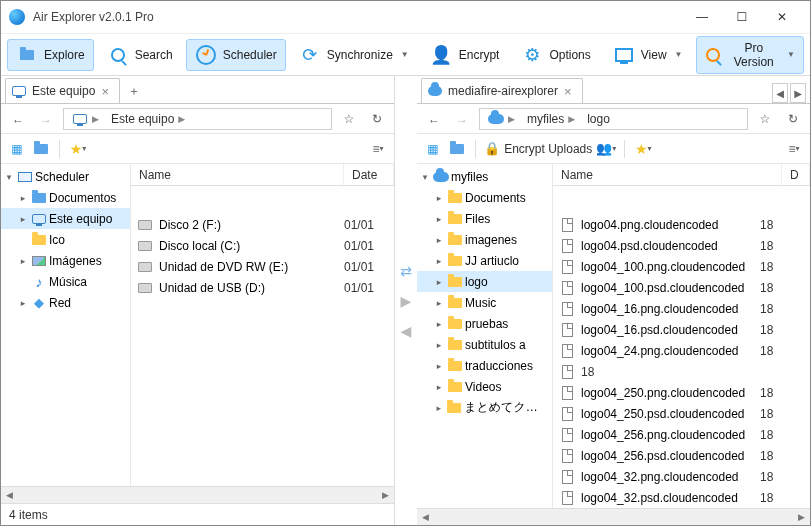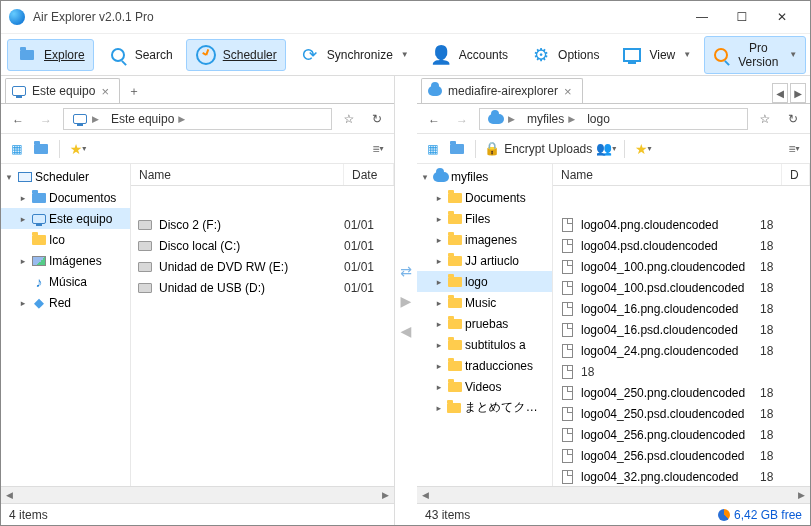--- a/index.html
+++ b/index.html
@@ -7,21 +7,21 @@
 
 
 .titlebar { height: 30px; display: flex; align-items: center; padding: 16px 8px; background: #fff; border-bottom: 1px solid #eee; }
 .titlebar .app-icon { width: 16px; height: 16px; background: radial-gradient(circle at 30% 30%, #6cf, #06c); border-radius: 50%; margin-right: 8px; }
 .titlebar .title { flex: 1; color: #444; }
 .winbtn { width: 40px; height: 30px; display: flex; align-items: center; justify-content: center; color: #333; }
 
 
 .maintoolbar { height: 42px; display: flex; align-items: center; padding: 0 6px; border-bottom: 1px solid #dcdcdc; gap: 4px; }
 .tbtn { display: flex; align-items: center; gap: 6px; padding: 4px 8px; border: 1px solid transparent; border-radius: 3px; color: #222; }
-.tbtn.sel { background: #d6ecff; border-color: #9cd0ff; text-decoration: underline; }
+.tbtn.sel { background: #d6ecff; border-color: #9cd0ff; }
 .tbtn.pro { background: #d6ecff; border-color: #9cd0ff; text-align: center; }
 .tbtn .ic { width: 22px; height: 22px; display:flex;align-items:center;justify-content:center; }
 .tbtn .drop { font-size:8px; color:#666; margin-left:2px;}
 
 
 .panes { flex: 1; display: flex; min-height:0; }
 .pane { flex: 1; display: flex; flex-direction: column; min-width: 0; border-right: 1px solid #dcdcdc; }
 .pane:last-child { border-right: none; }
 .center-gutter { width: 22px; display: flex; flex-direction: column; align-items: center; justify-content: center; gap: 14px; color: #bbb; }
 .center-gutter .link{ color:#7bb5e8; font-size:14px;}
@@ -146,21 +146,21 @@
       </span>
     <span>Scheduler</span>
   </div>
   <div class="tbtn">
     <span class="ic i-sync">⟳</span>
     <span>Synchronize</span>
     <span class="drop">▼</span>
   </div>
   <div class="tbtn">
     <span class="ic i-person">👤</span>
-    <span>Accounts</span>
+    <span>Encrypt</span>
   </div>
   <div class="tbtn">
     <span class="ic i-gear">⚙</span>
     <span>Options</span>
   </div>
   <div class="tbtn">
     <span class="ic">
         <span class="i-view"></span>
       </span>
     <span>View</span>
@@ -593,22 +593,15 @@
     </div>
           </div>
       </div>
     </div>
 
     <div class="hscroll">
       <div class="arrow">◀</div>
       <div class="track"></div>
       <div class="arrow">▶</div>
     </div>
-    <div class="status">
-      <span>43 items</span>
-      <span class="free">
-        <span class="moon"></span>
-        <span>6,42 GB free</span>
-      </span>
-    </div>
   </div>
 
 </div>
 
 </body></html>

